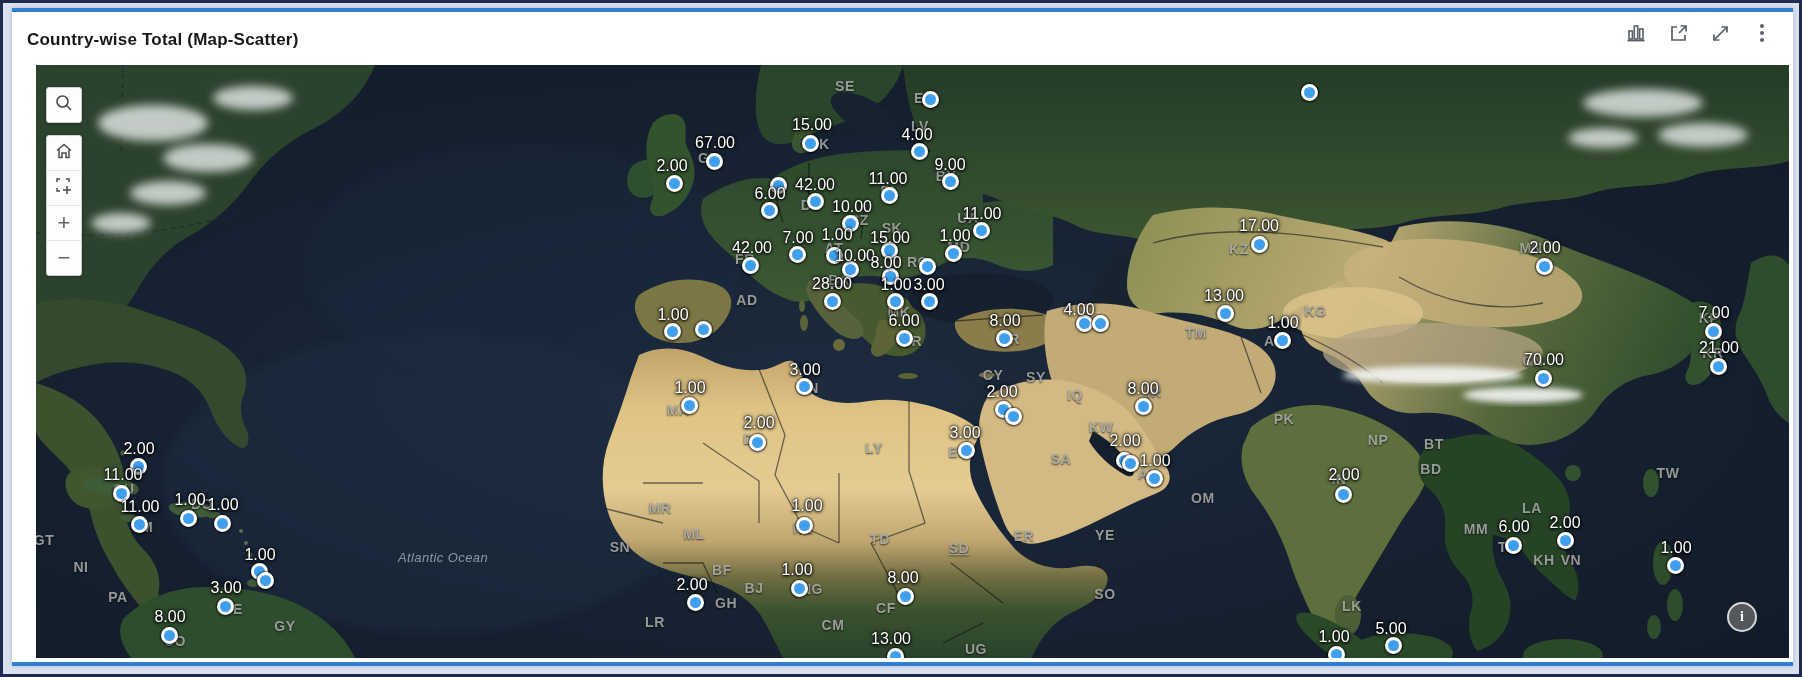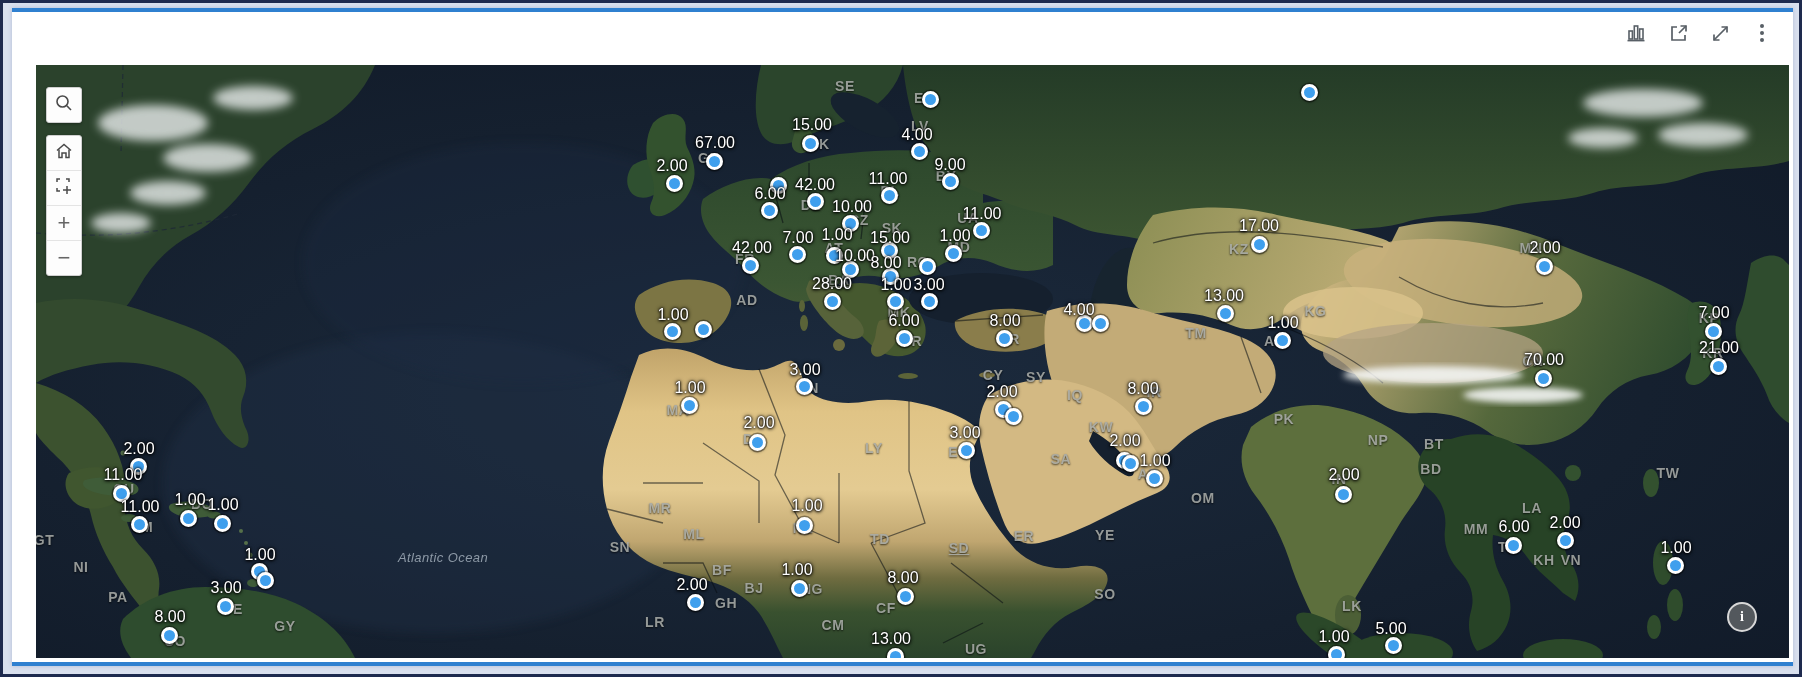--- a/index.html
+++ b/index.html
@@ -40,20 +40,21 @@
         background:#53585d;border:2px solid #d8d8d8;color:#fff;display:flex;align-items:center;justify-content:center;
         font-size:14px;font-weight:bold;cursor:pointer;font-family:"Liberation Serif",serif;pointer-events:auto;}
 </style>
 </head>
 <body>
 
 <div class="screen">
   <div class="card">
     <div class="accent-top"></div>
     <div class="card-header">
+      <div class="card-title">Country-wise Total (Map-Scatter)</div>
       <div class="toolbar">
         <div class="tbtn" title="">
           <svg width="22" height="22" viewBox="0 0 22 22" fill="none" stroke="#585f66" stroke-width="1.6">
             <rect x="4" y="9" width="3.4" height="8"></rect>
               <rect x="9.3" y="4" width="3.4" height="13"></rect>
               <rect x="14.6" y="7" width="3.4" height="10"></rect>
               <line x1="2.5" y1="18.6" x2="19.5" y2="18.6"></line>
           </svg>
         </div>
         <div class="tbtn">

